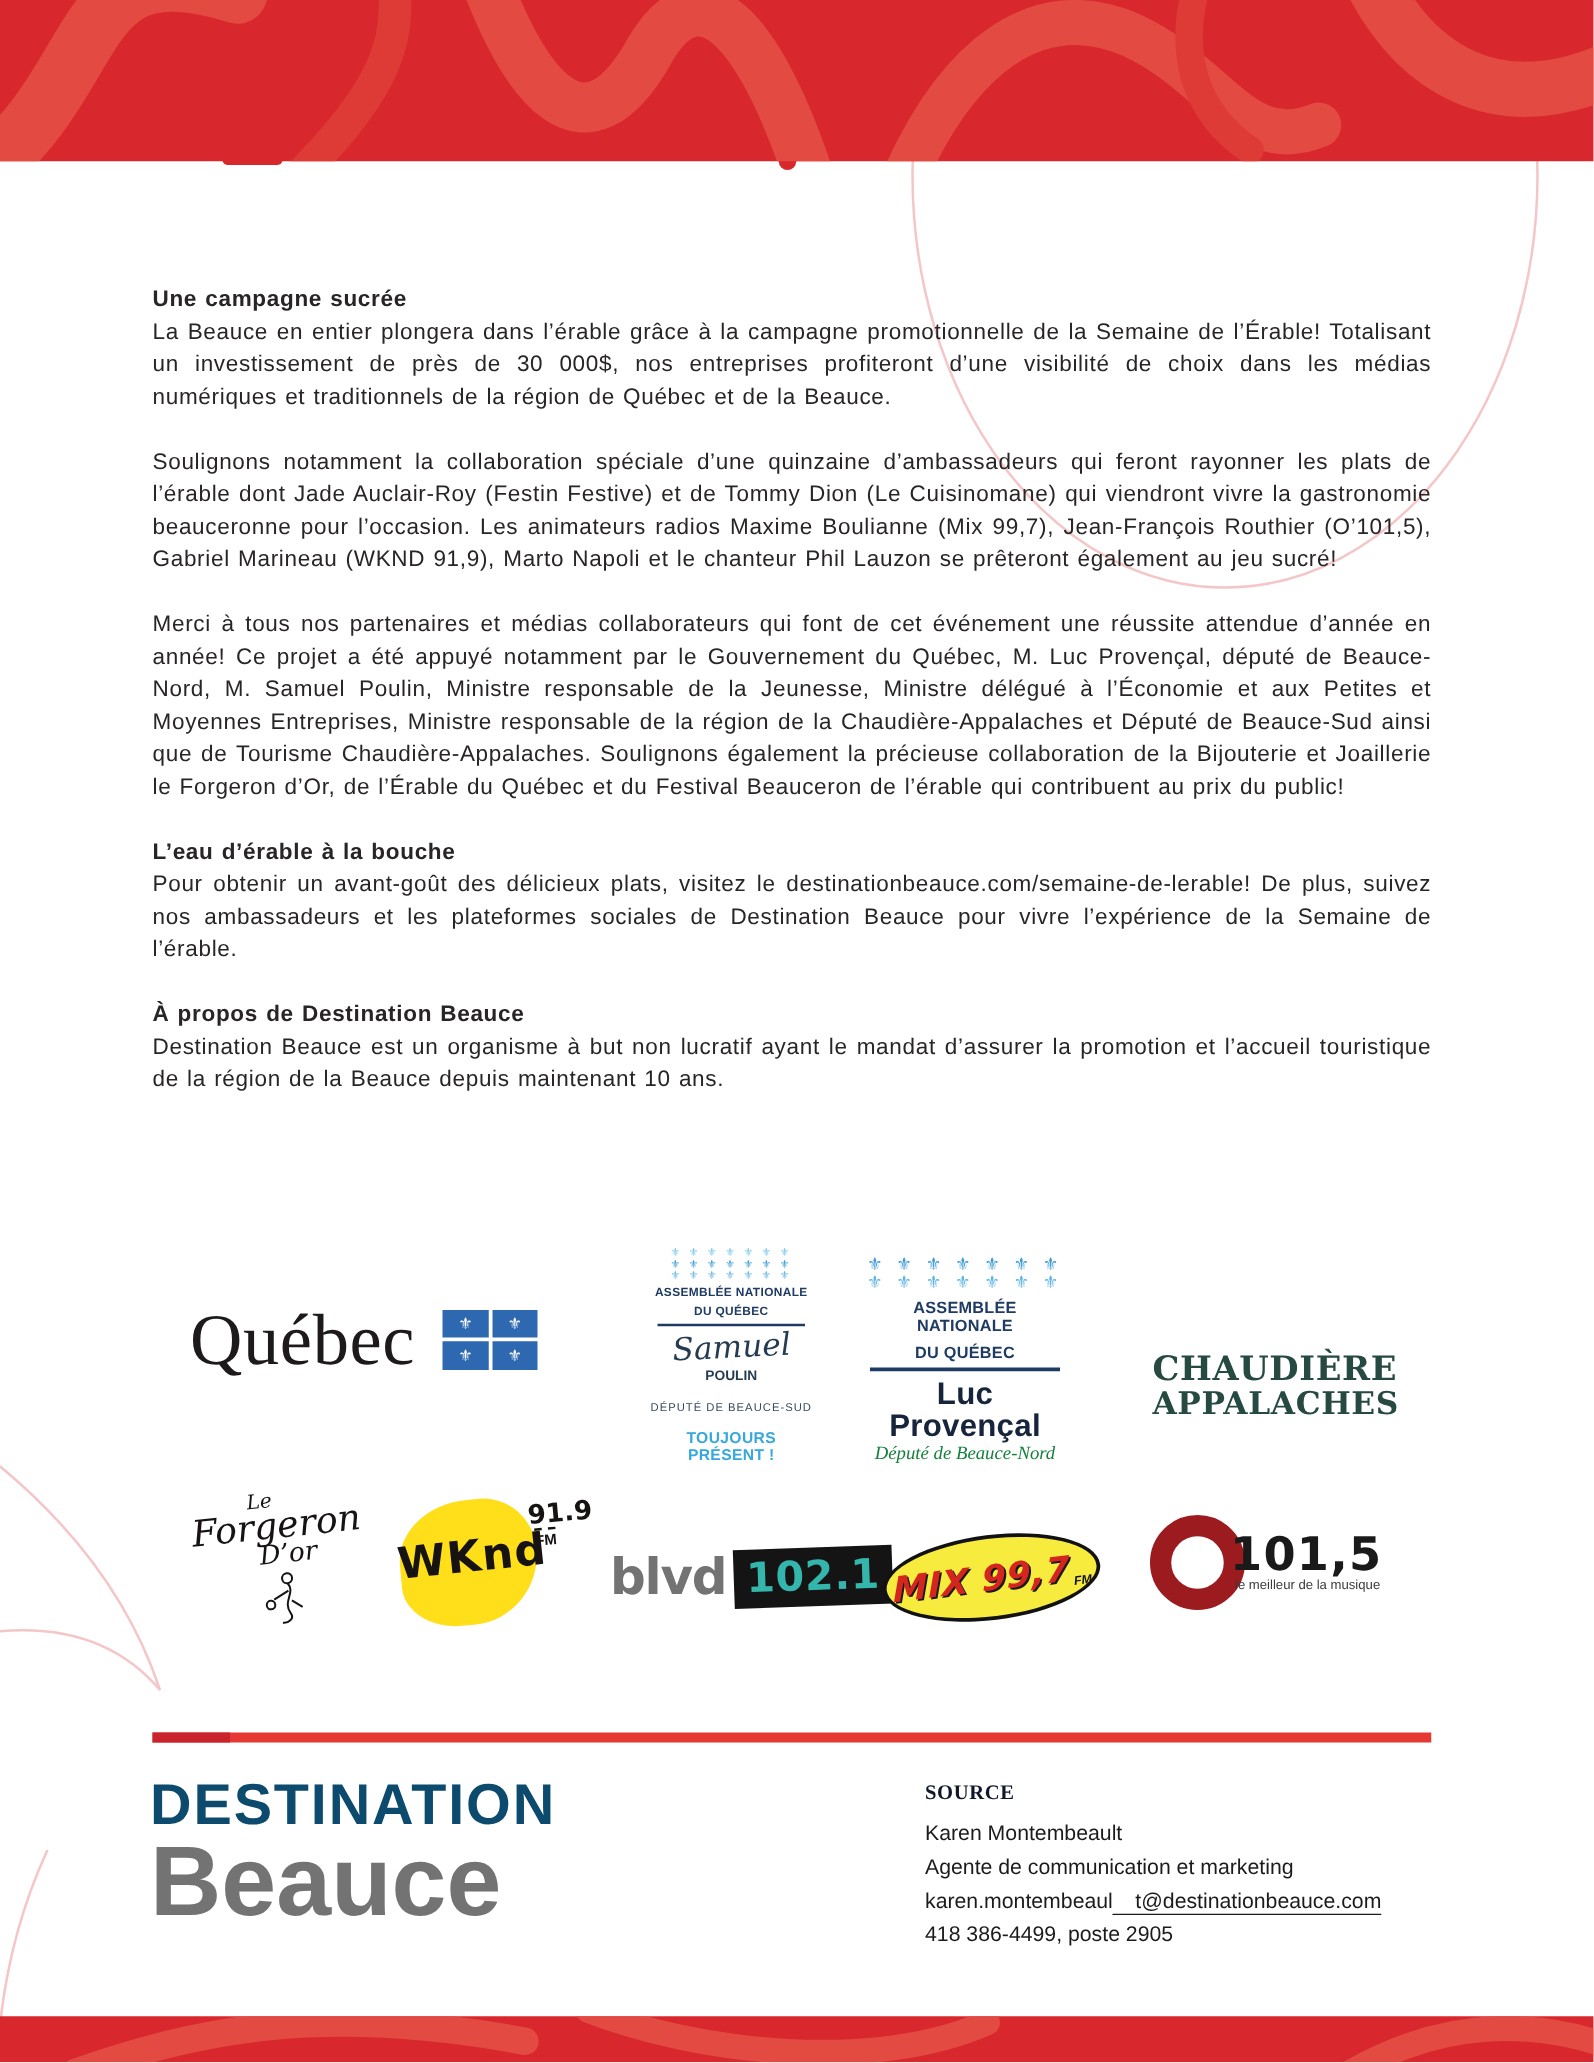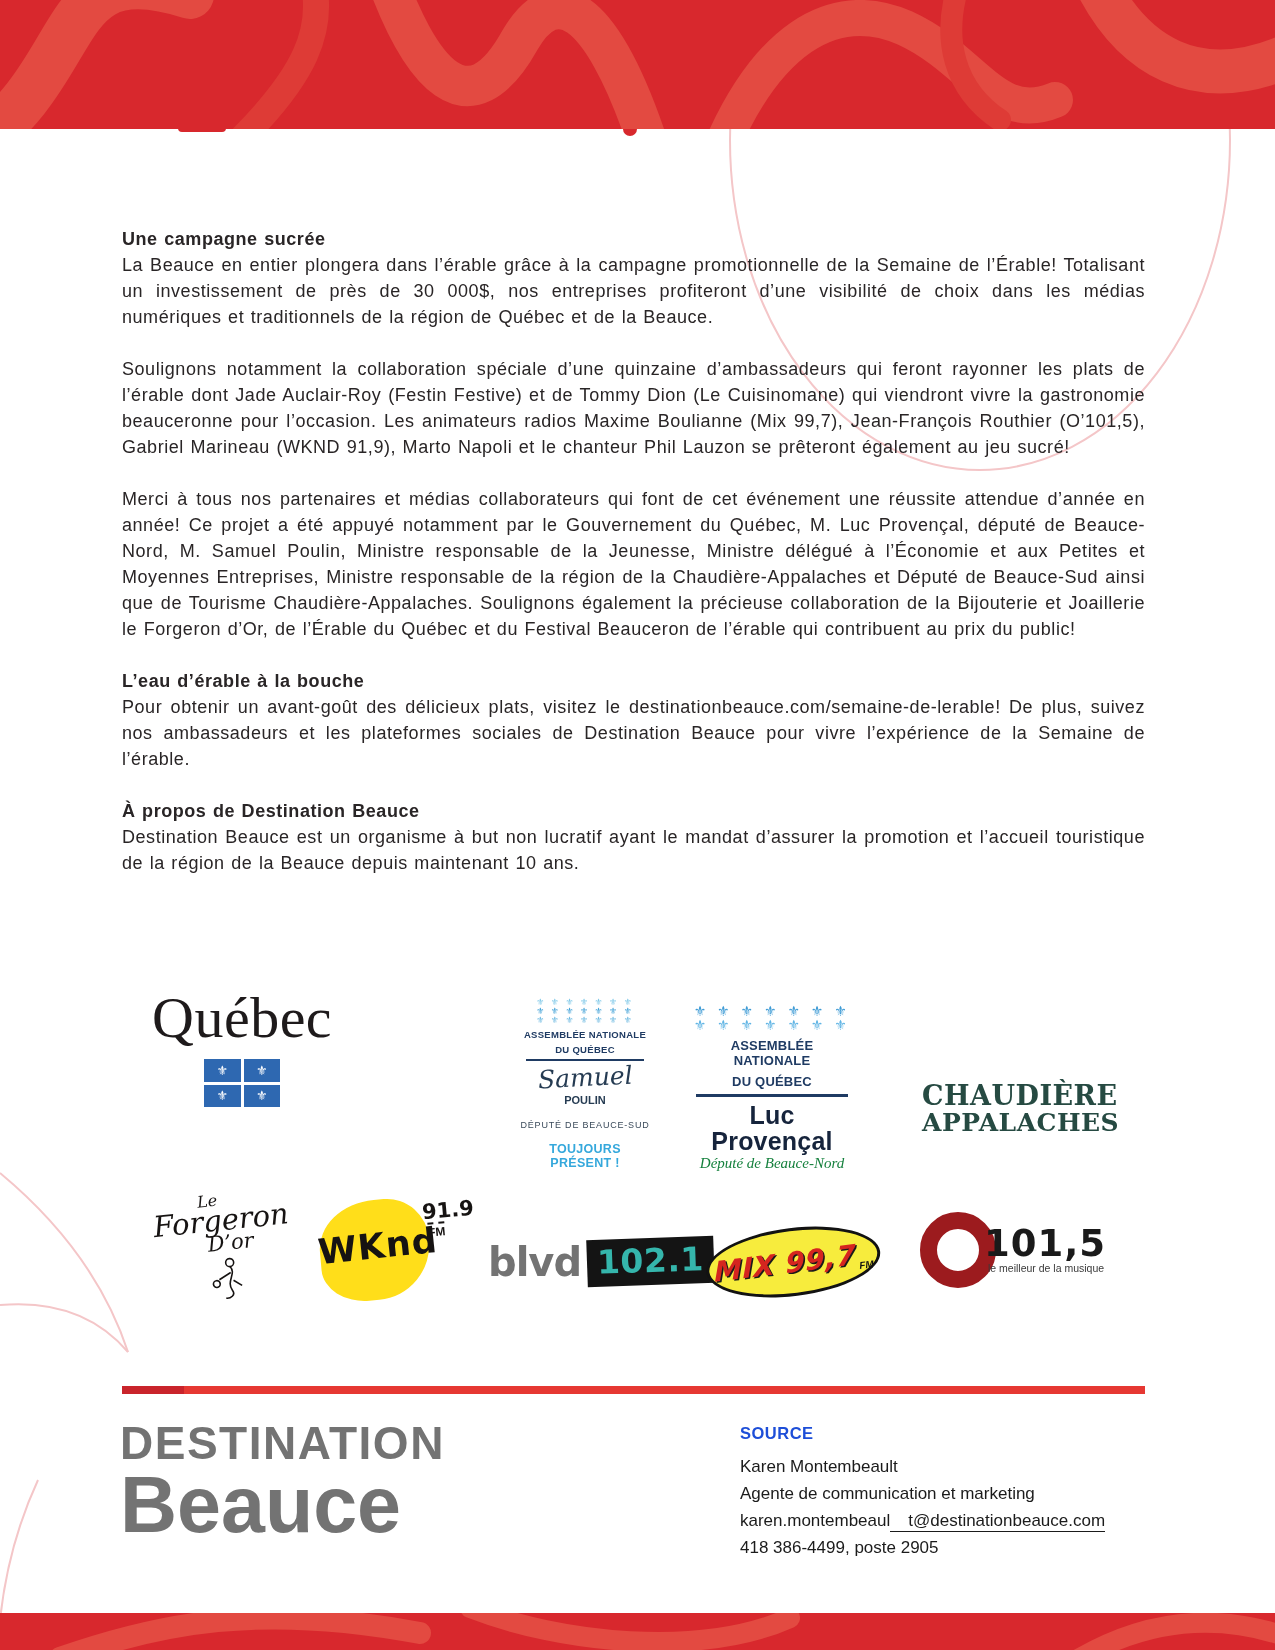--- a/index.html
+++ b/index.html
@@ -17,21 +17,21 @@
   .content{
     position:absolute;left:122px;top:226px;width:1023px;z-index:3;
     font-size:18px;line-height:26px;letter-spacing:0.55px;word-spacing:1px;
     text-align:justify;
   }
   .content h3{font-size:18px;line-height:26px;margin:0;font-weight:bold;letter-spacing:0.55px;text-align:left;}
   .content p{margin:0 0 26px 0;}
   
   .logo{position:absolute;z-index:3;}
   
-  .quebec{left:152px;top:984px;display:flex;align-items:center;gap:8px;flex-direction:column;}
+  .quebec{left:152px;top:1038px;display:flex;align-items:center;gap:22px;}
   .quebec .wordmark{font-family:"Liberation Serif",serif;font-size:58px;color:#1e1a1b;letter-spacing:0.5px;}
   .qc-flag{width:76px;height:48px;background:#ffffff;display:grid;grid-template-columns:1fr 1fr;grid-template-rows:1fr 1fr;gap:3px;}
   .qc-flag .cell{background:#2e68b1;color:#ffffff;display:flex;align-items:center;justify-content:center;font-size:13px;line-height:1;}
   
   .anq-navy{color:#1f3b63;}
   .poulin{left:520px;top:998px;width:130px;text-align:center;}
   .poulin .fleurs{font-size:9px;line-height:9px;letter-spacing:2px;}
   .fl-a{color:#7ec8e8;} .fl-b{color:#3d9fd6;} .fl-c{color:#6bb8e0;}
   .poulin .org{font-size:9.5px;font-weight:bold;line-height:11px;margin-top:4px;letter-spacing:0.3px;}
   .poulin .rule{width:118px;height:2px;background:#1f3b63;margin:4px auto 6px auto;}
@@ -75,25 +75,25 @@
   .o1015{left:920px;top:1212px;display:flex;align-items:flex-start;}
   .o1015 .ring{width:76px;height:76px;border:17px solid #9c1b1e;border-radius:50%;box-sizing:border-box;}
   .o1015 .right{margin-left:-12px;margin-top:14px;}
   .o1015 .freq{font-family:"DejaVu Sans",sans-serif;font-size:37px;font-weight:bold;color:#1a1a1a;letter-spacing:1px;line-height:36px;}
   .o1015 .tag{font-size:10.5px;color:#3a3a3a;margin-top:0px;margin-left:4px;}
   
   .divider{position:absolute;left:122px;top:1386px;width:1023px;height:8px;background:#e63832;z-index:3;}
   .divider .tip{position:absolute;left:0;top:0;width:62px;height:8px;background:#c9242b;}
   
   .brand{position:absolute;left:120px;top:1420px;z-index:3;}
-  .brand .destination{font-size:46px;font-weight:bold;color:#737373;letter-spacing:1.5px;line-height:46px;}
+  .brand .destination{font-size:46px;font-weight:bold;color:#0c4a6e;letter-spacing:1.5px;line-height:46px;}
   .brand .beauce{font-size:79px;font-weight:bold;color:#737373;letter-spacing:0px;line-height:74px;margin-top:2px;}
   
   .source{position:absolute;left:740px;top:1420px;z-index:3;font-size:17px;line-height:27px;color:#1b1b1b;}
-  .source .label{font-size:16.5px;font-weight:bold;color:#1d4ed8;letter-spacing:0.5px;margin-bottom:6px;}
+  .source .label{font-size:16.5px;font-weight:bold;color:#0f172a;letter-spacing:0.5px;margin-bottom:6px;font-family:Liberation Serif, serif;}
   .u-seg{border-bottom:1.6px solid #1b1b1b;padding-bottom:1px;padding-left:18px;}
 </style>
 </head>
 <body>
 
 <div class="page">
 
   <svg class="decor-svg" width="1275" height="1650" viewBox="0 0 1275 1650">
     <ellipse cx="980" cy="140" rx="250" ry="330" fill="none" stroke="#f4c6c8" stroke-width="2"></ellipse>
     <path d="M 0 1173 Q 95 1252 128 1352" fill="none" stroke="#f4c6c8" stroke-width="2"></path>

